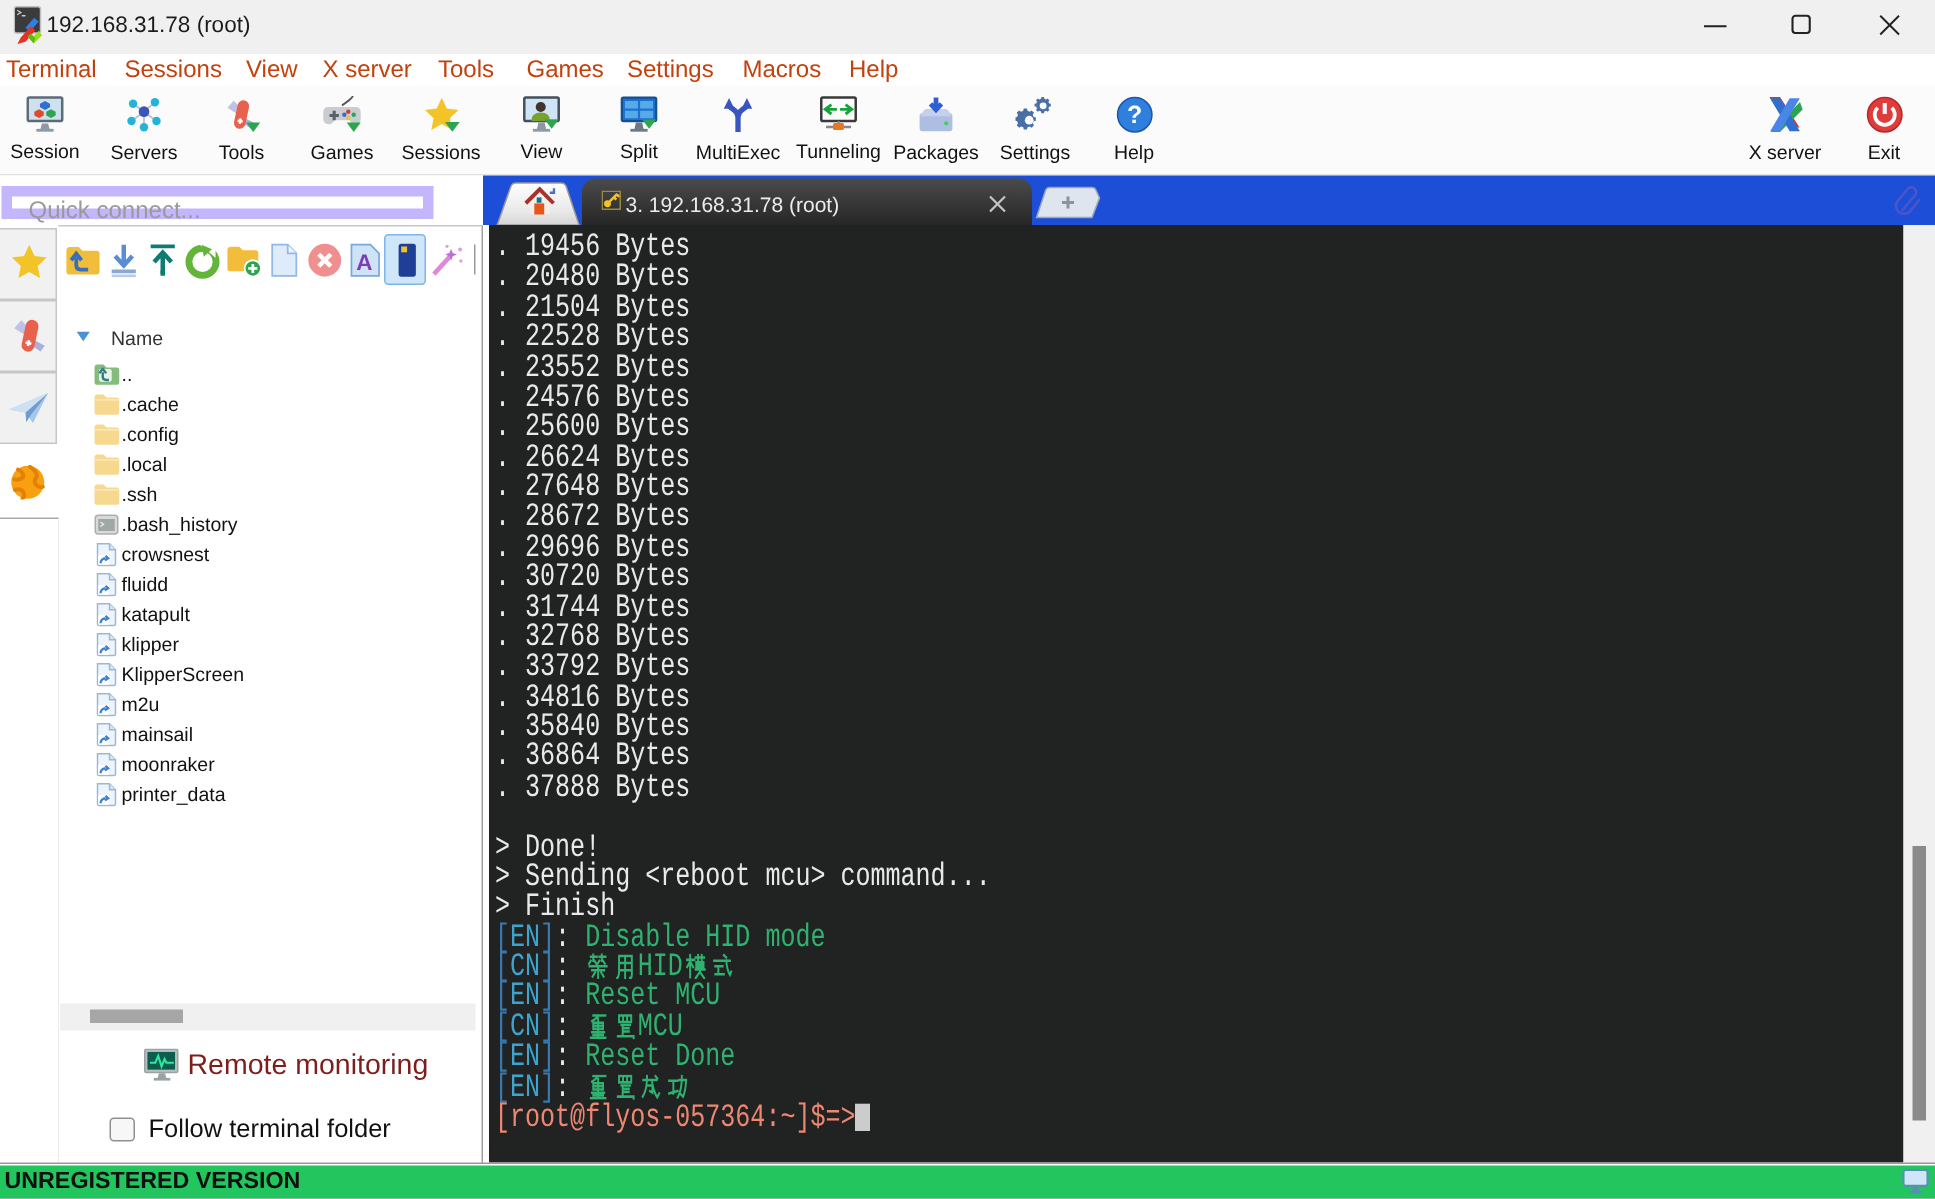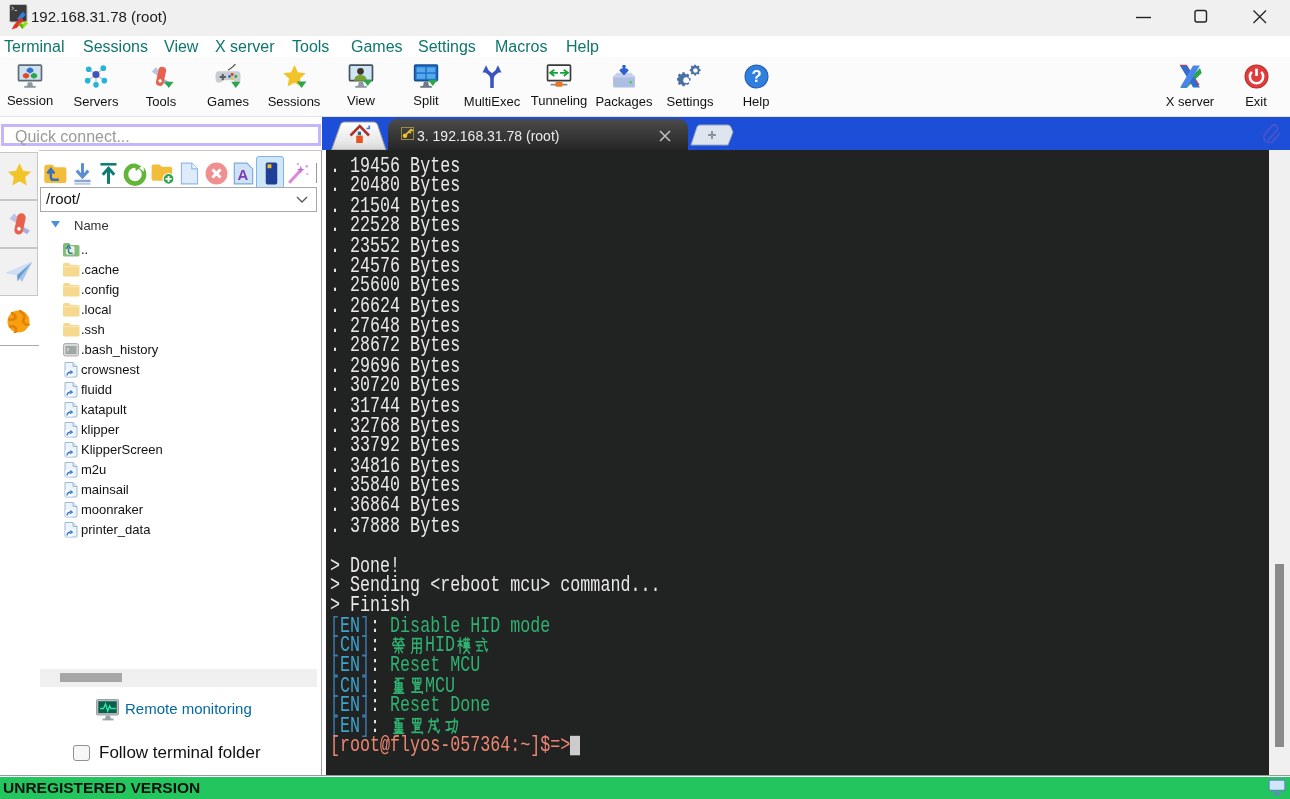--- a/index.html
+++ b/index.html
@@ -1,39 +1,39 @@
 <!DOCTYPE html>
 <html><head><meta charset="utf-8"><style>
 *{margin:0;padding:0;box-sizing:border-box}
 html,body{width:1290px;height:799px;overflow:hidden;font-family:"Liberation Sans",sans-serif;background:#fff}
 .abs{position:absolute}
 #titlebar{left:0;top:0;width:1290px;height:48px;background:#f0f0f0}
 #title-text{left:31px;top:8px;font-size:15px;color:#1b1b1b}
 #menubar{left:0;top:36px;width:1290px;height:21px;background:#fff}
-.menu{position:absolute;top:2px;font-size:16px;color:#0f766e}
+.menu{position:absolute;top:2px;font-size:16px;color:#c2410c}
 #toolbar{left:0;top:57px;width:1290px;height:60px;background:#fbfbfb;border-bottom:1px solid #e2e2e2}
 .tbtn{position:absolute;top:7px;width:84px;text-align:center}
 .tbtn svg{display:block;margin:0 auto}
 .tbtn .lb{display:block;margin-top:5px;font-size:13px;color:#111}
 #midrow{left:0;top:117px;width:1290px;height:33px;background:#fff}
-#qc{left:1px;top:7px;width:320px;height:22px;border:3px solid #c4b5fd;background:#fff;font-size:16px;color:#9a9a9a;padding:1px 10px 0 11px}
+#qc{left:1px;top:7px;width:288px;height:22px;border:7px solid #c4b5fd;background:#fff;font-size:16px;color:#9a9a9a;padding:1px 10px 0 11px}
 #leftstrip{left:0;top:150px;width:39px;height:626px;background:#fff}
 .sidetab{position:absolute;left:-1px;width:39px;height:48px;background:#f1f1f1;border:1px solid #c6c6c6}
 #sidepanel{position:absolute;left:0;top:345px;width:40px;height:431px;background:#fff;border-top:1px solid #a9a9a9;border-right:1px solid #a9a9a9}
 #filepanel{left:39px;top:150px;width:283px;height:626px;background:#fff;border-right:1px solid #a0a0a0;border-top:1px solid #c6c6c6}
 #pathbox{left:1px;top:36px;width:277px;height:25px;border:1px solid #a8a8a8;background:#fff;font-size:15px;color:#111;padding:2px 0 0 5px}
 #namehdr{left:0px;top:64px;width:277px;height:22px;font-size:13px;color:#333}
 #filelist{left:0;top:88px;width:277px}
 .frow{position:absolute;left:0;width:277px;height:20px;font-size:13px;color:#111}
 .frow svg{position:absolute;left:23px;top:2px}
 .frow .ftx{position:absolute;left:42px;top:3px}
 #hscroll{left:1px;top:518px;width:277px;height:18px;background:#f0f0f0}
 #hthumb{left:20px;top:4px;width:62px;height:9px;background:#a6a6a6}
 #remote{left:57px;top:548px;width:230px;height:22px}
-#remote .lb{position:absolute;left:29px;top:1px;font-size:15px;color:#0369a1}
+#remote .lb{position:absolute;left:29px;top:1px;font-size:19px;color:#7f1d1d}
 #follow{left:34px;top:594px}
 #fcheck{position:absolute;left:0;top:0;width:17px;height:16px;border:1px solid #909090;background:#f7f7f7;border-radius:3px}
 #follow .lb{position:absolute;left:26px;top:-2px;font-size:17px;color:#111;white-space:nowrap}
 #botline{left:0;top:775px;width:1290px;height:1px;background:#999}
 #terminal{left:326px;top:150px;width:943px;height:625px;background:#212222}
 #termpre{position:absolute;left:330px;top:156px;font-family:"Liberation Mono",monospace;font-size:16.7px;line-height:15.38px;color:#e9e9e9;white-space:pre;transform:scaleY(1.3);transform-origin:0 0}
 #vscroll{left:1269px;top:150px;width:21px;height:626px;background:#f0f0f0}
 #vthumb{left:6px;top:414px;width:9px;height:183px;background:#8a8a8a}
 #statusbar{left:0;top:777px;width:1290px;height:22px;background:#22c55e;font-size:15px;color:#111}
 .gr{color:#2fb170}
@@ -363,23 +363,20 @@
         </svg></div>
       <div style="position:absolute;left:247px;top:11px;width:24px;height:24px;text-align:center"><svg width="24" height="24" viewBox="0 0 22 22">
           <path d="M3,19 L13,8" stroke="#e088d8" stroke-width="2.8"></path>
           <path d="M13.5,3.5 l1,2.6 2.6,1 -2.6,1 -1,2.6 -1,-2.6 -2.6,-1 2.6,-1 Z" fill="#c06cd8"></path>
           <circle cx="19" cy="4" r="1.2" fill="#d8a0e0"></circle>
           <circle cx="19.5" cy="11" r="1" fill="#d8a0e0"></circle>
           <circle cx="11" cy="2" r="1" fill="#d8a0e0"></circle>
         </svg></div>
       <div style="position:absolute;left:277px;top:12px;width:1px;height:20px;background:#999"></div>
     </div>
-  <div class="abs" id="pathbox">/root/<svg style="position:absolute;right:8px;top:8px" width="12" height="8">
-        <path d="M1,1 l5,5 5,-5" stroke="#555" stroke-width="1.3" fill="none"></path>
-      </svg></div>
   <div class="abs" id="namehdr">
       <svg style="position:absolute;left:12px;top:6px" width="9" height="7">
         <path d="M0,0 h9 l-4.5,6.5 Z" fill="#4a90d9"></path>
       </svg>
       <span style="position:absolute;left:35px;top:3px">Name</span>
     </div>
   <div class="abs" id="filelist">
       <div class="frow" style="top:0px">
         <svg width="18" height="18" viewBox="0 0 18 18">
           <use href="#d-upfolder"></use>

